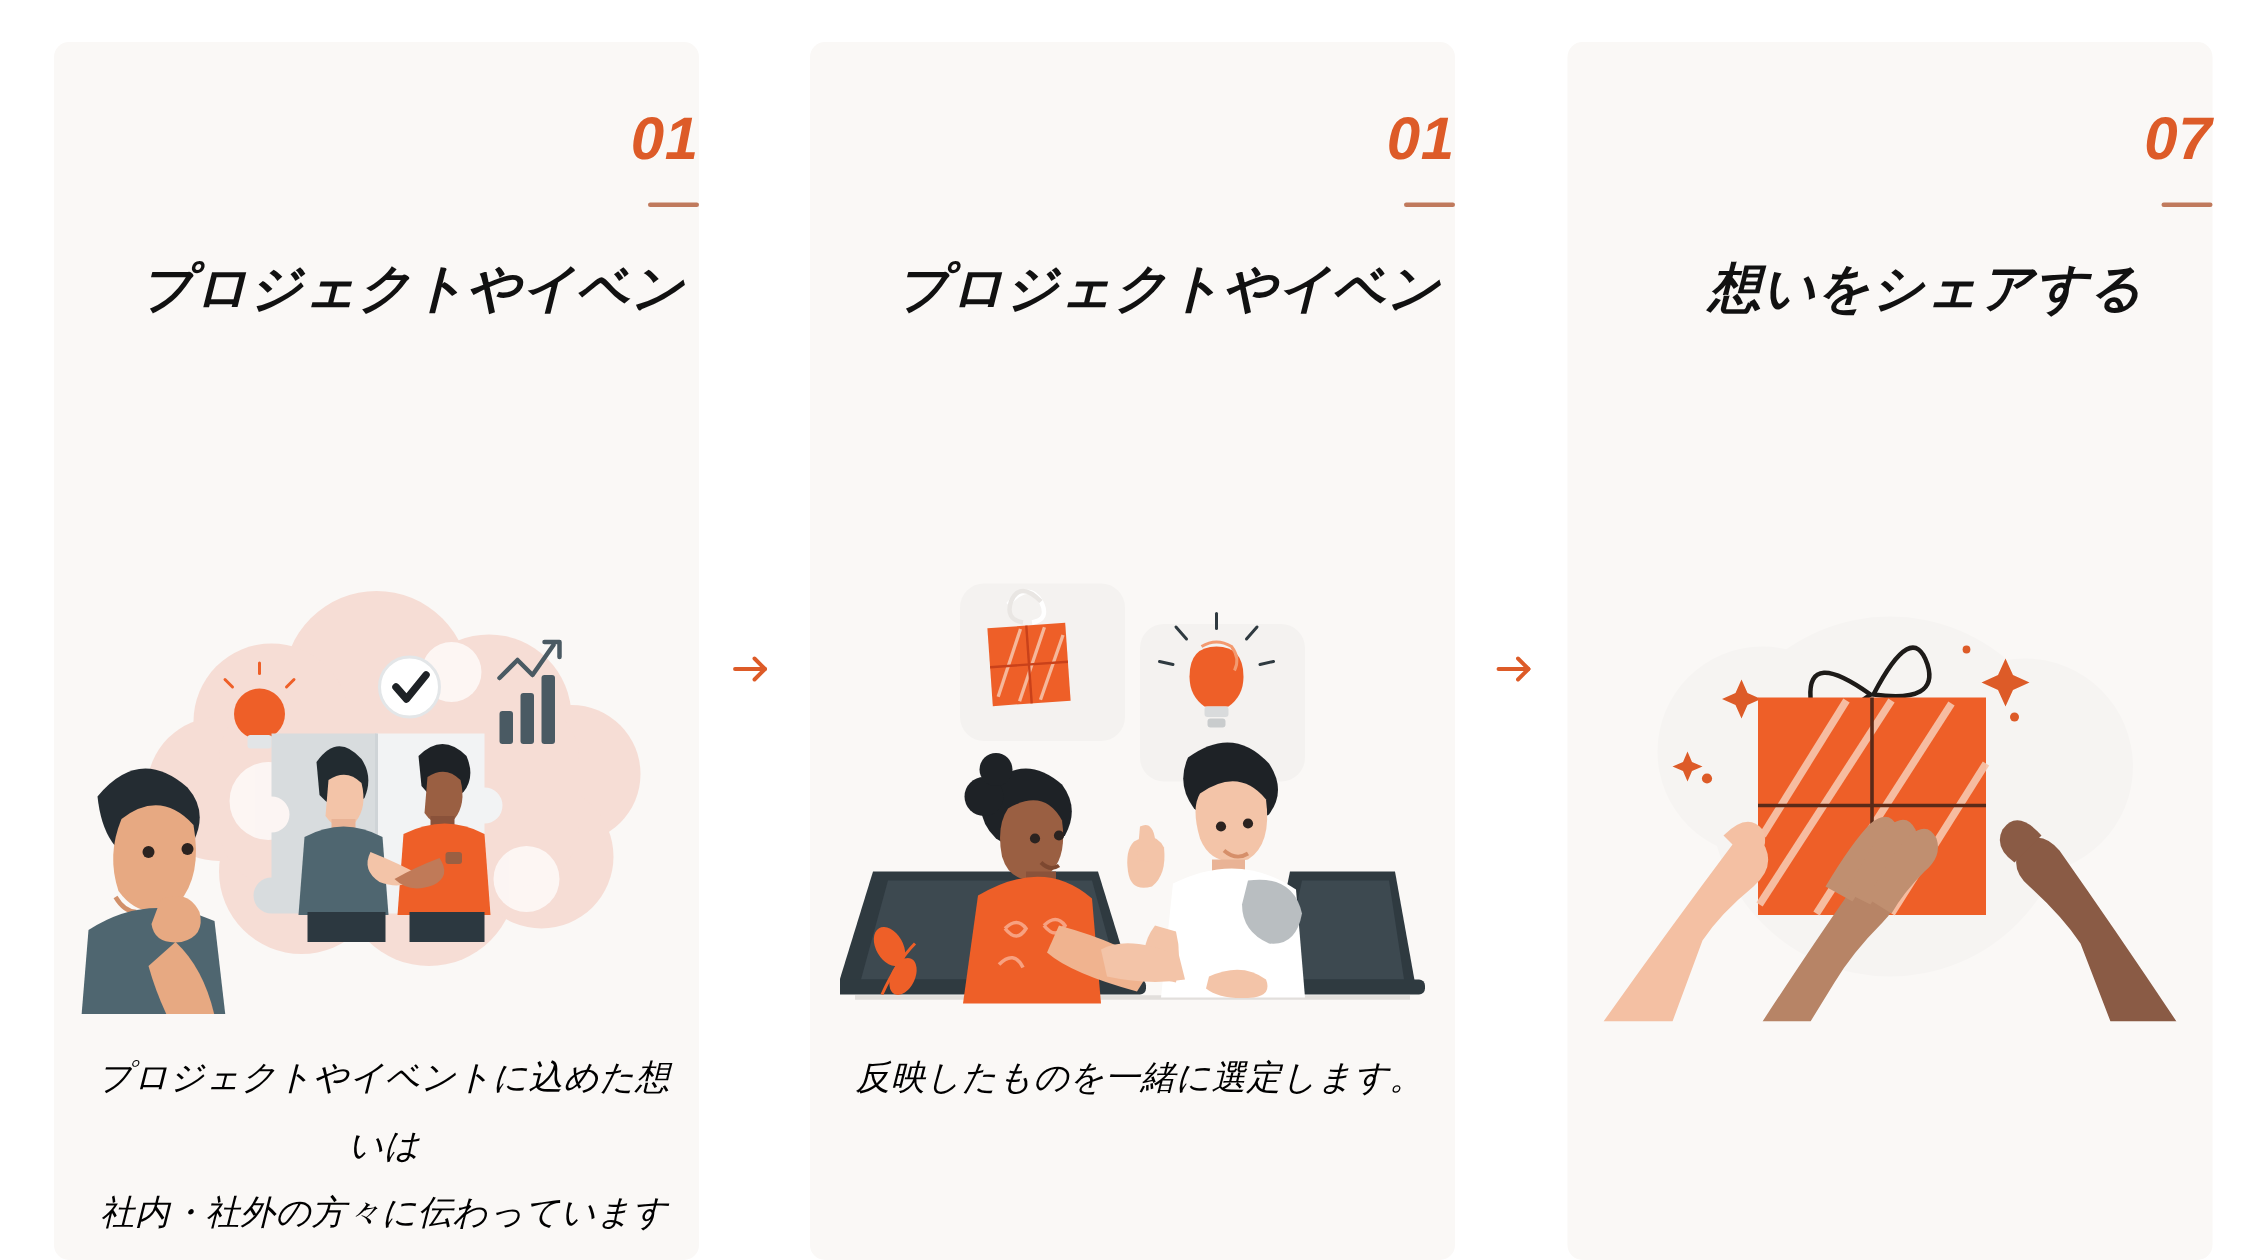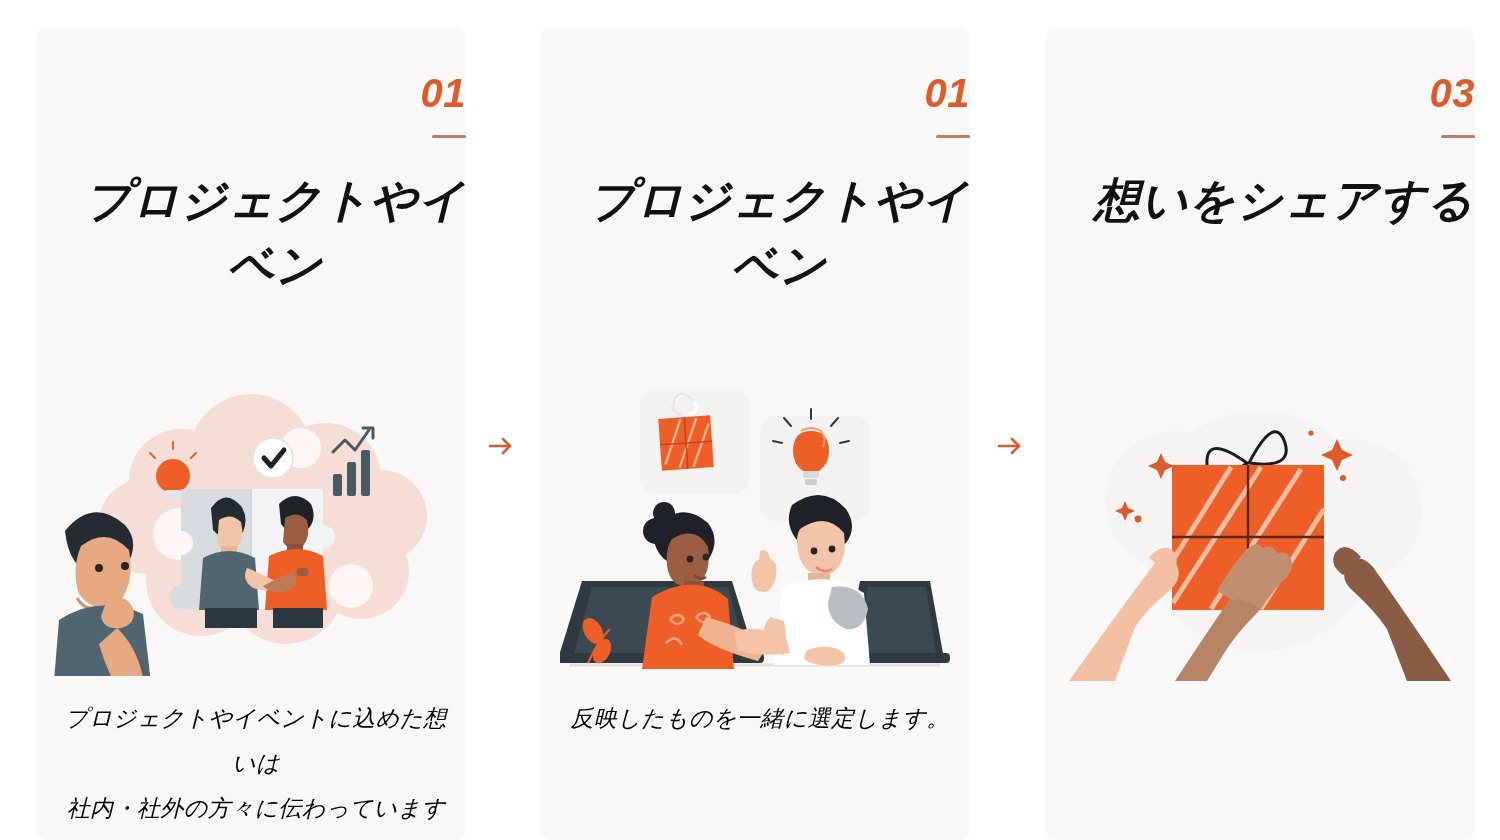--- a/index.html
+++ b/index.html
@@ -50,21 +50,21 @@
     width: 34px;
     height: 3px;
     border-radius: 2px;
     background: #c07a5d;
   }
 
   .card-heading {
     margin-top: 30px;
     width: 382px;
     text-align: center;
-    font-size: 46px;
+    font-size: 35px;
     font-weight: 700;
     line-height: 1.42;
     letter-spacing: 0.5px;
     color: #111111;
   }
 
   .card-art {
     position: absolute;
     left: 0;
     right: 0;
@@ -318,21 +318,21 @@
   <div class="arrow arrow--b">
     <svg width="44" height="44" viewBox="0 0 44 44" aria-hidden="true">
       <g fill="none" stroke="#dd5b28" stroke-width="2.6" stroke-linecap="round" stroke-linejoin="round">
         <line x1="12" y1="22" x2="32" y2="22"></line>
         <path d="M25 15 l7 7 l-7 7"></path>
       </g>
     </svg>
   </div>
 
   <div class="card card--3">
-    <div class="card-number">03</div>
+    <div class="card-number">07</div>
     <div class="card-divider"></div>
     <div class="card-heading">
       <div>想いをシェアする</div>
     </div>
 
     <div class="card-art">
       <svg width="390" height="300" viewBox="0 0 390 300" aria-hidden="true">
 
         <g fill="#f6f4f2">
           <circle cx="195" cy="150" r="120"></circle>

